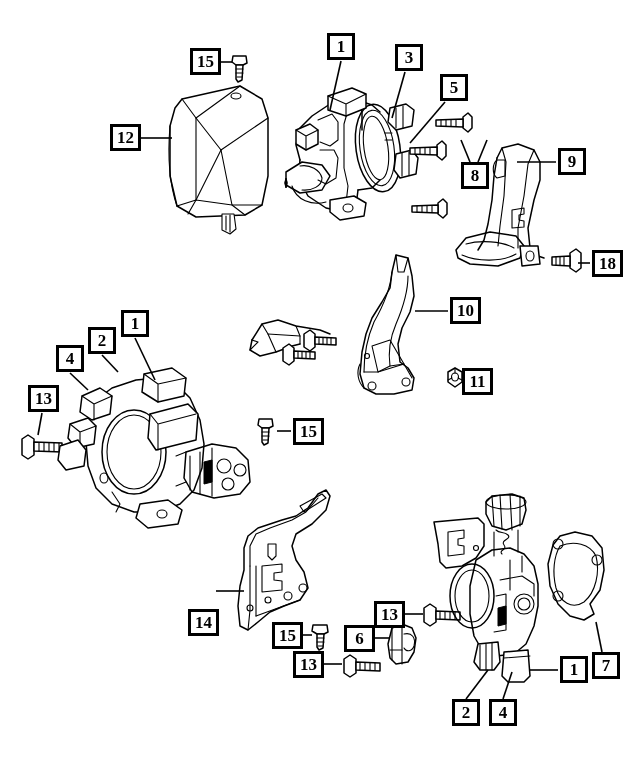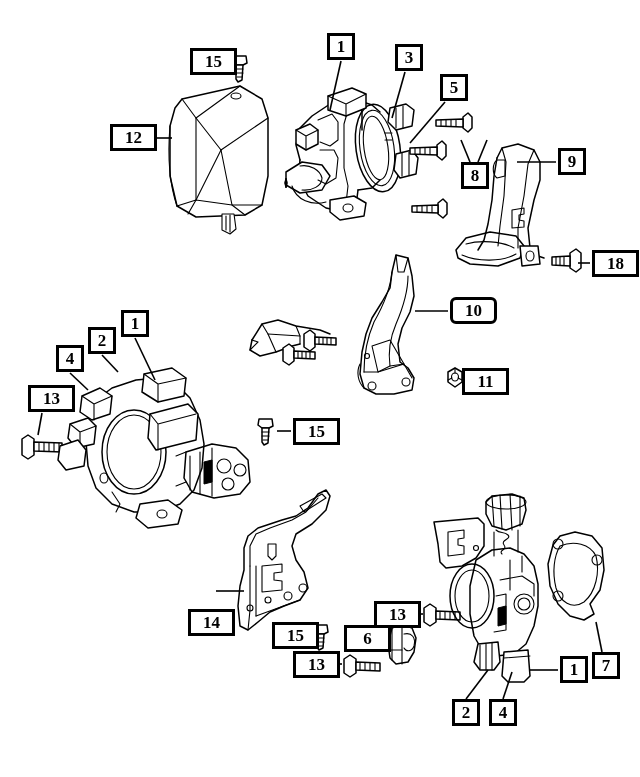--- a/index.html
+++ b/index.html
@@ -7,21 +7,21 @@
   body{width:640px;height:777px;position:relative;overflow:hidden;
        font-family:"Liberation Serif",serif;}
   #diagram{position:absolute;inset:0;width:640px;height:777px;}
 
   
   .callout{position:absolute;width:28px;height:27px;border:3px solid #000;
            background:#fff;box-sizing:border-box;display:flex;
            align-items:center;justify-content:center;
            font-family:"Liberation Serif",serif;font-weight:bold;
            font-size:17px;line-height:1;color:#000;z-index:20;}
-  .callout.wide{width:47px;}
+  .callout.wide{width:31px;}
   svg{display:block;}
   .ln{stroke:#000;stroke-width:1.6;fill:none;}
   .p{fill:none;stroke:#000;stroke-width:1.5;stroke-linejoin:round;stroke-linecap:round;}
   .pt{fill:none;stroke:#000;stroke-width:1.1;stroke-linejoin:round;stroke-linecap:round;}
   .pf{fill:#000;stroke:#000;stroke-width:1;}
   .pw{fill:#fff;stroke:#000;stroke-width:1.5;stroke-linejoin:round;}
   .pwt{fill:#fff;stroke:#000;stroke-width:1.1;stroke-linejoin:round;}
 </style>
 </head>
 <body>
@@ -325,21 +325,21 @@
 
 <div id="callout-layer">
     <div class="callout wide" style="left: 190px; top: 48px;">15</div>
     <div class="callout" style="left: 327px; top: 33px;">1</div>
     <div class="callout" style="left: 395px; top: 44px;">3</div>
     <div class="callout" style="left: 440px; top: 74px;">5</div>
     <div class="callout wide" style="left: 110px; top: 124px;">12</div>
     <div class="callout" style="left: 461px; top: 162px;">8</div>
     <div class="callout" style="left: 558px; top: 148px;">9</div>
     <div class="callout wide" style="left: 592px; top: 250px;">18</div>
-    <div class="callout wide" style="left: 450px; top: 297px; border-radius: 6px;">10</div>
+    <div class="callout wide" style="left: 450px; top: 297px;">10</div>
     <div class="callout" style="left: 121px; top: 310px;">1</div>
     <div class="callout" style="left: 88px; top: 327px;">2</div>
     <div class="callout" style="left: 56px; top: 345px;">4</div>
     <div class="callout wide" style="left: 28px; top: 385px;">13</div>
     <div class="callout wide" style="left: 462px; top: 368px;">11</div>
     <div class="callout wide" style="left: 293px; top: 418px;">15</div>
     <div class="callout wide" style="left: 188px; top: 609px;">14</div>
     <div class="callout wide" style="left: 374px; top: 601px;">13</div>
     <div class="callout wide" style="left: 272px; top: 622px;">15</div>
     <div class="callout wide" style="left: 344px; top: 625px;">6</div>

